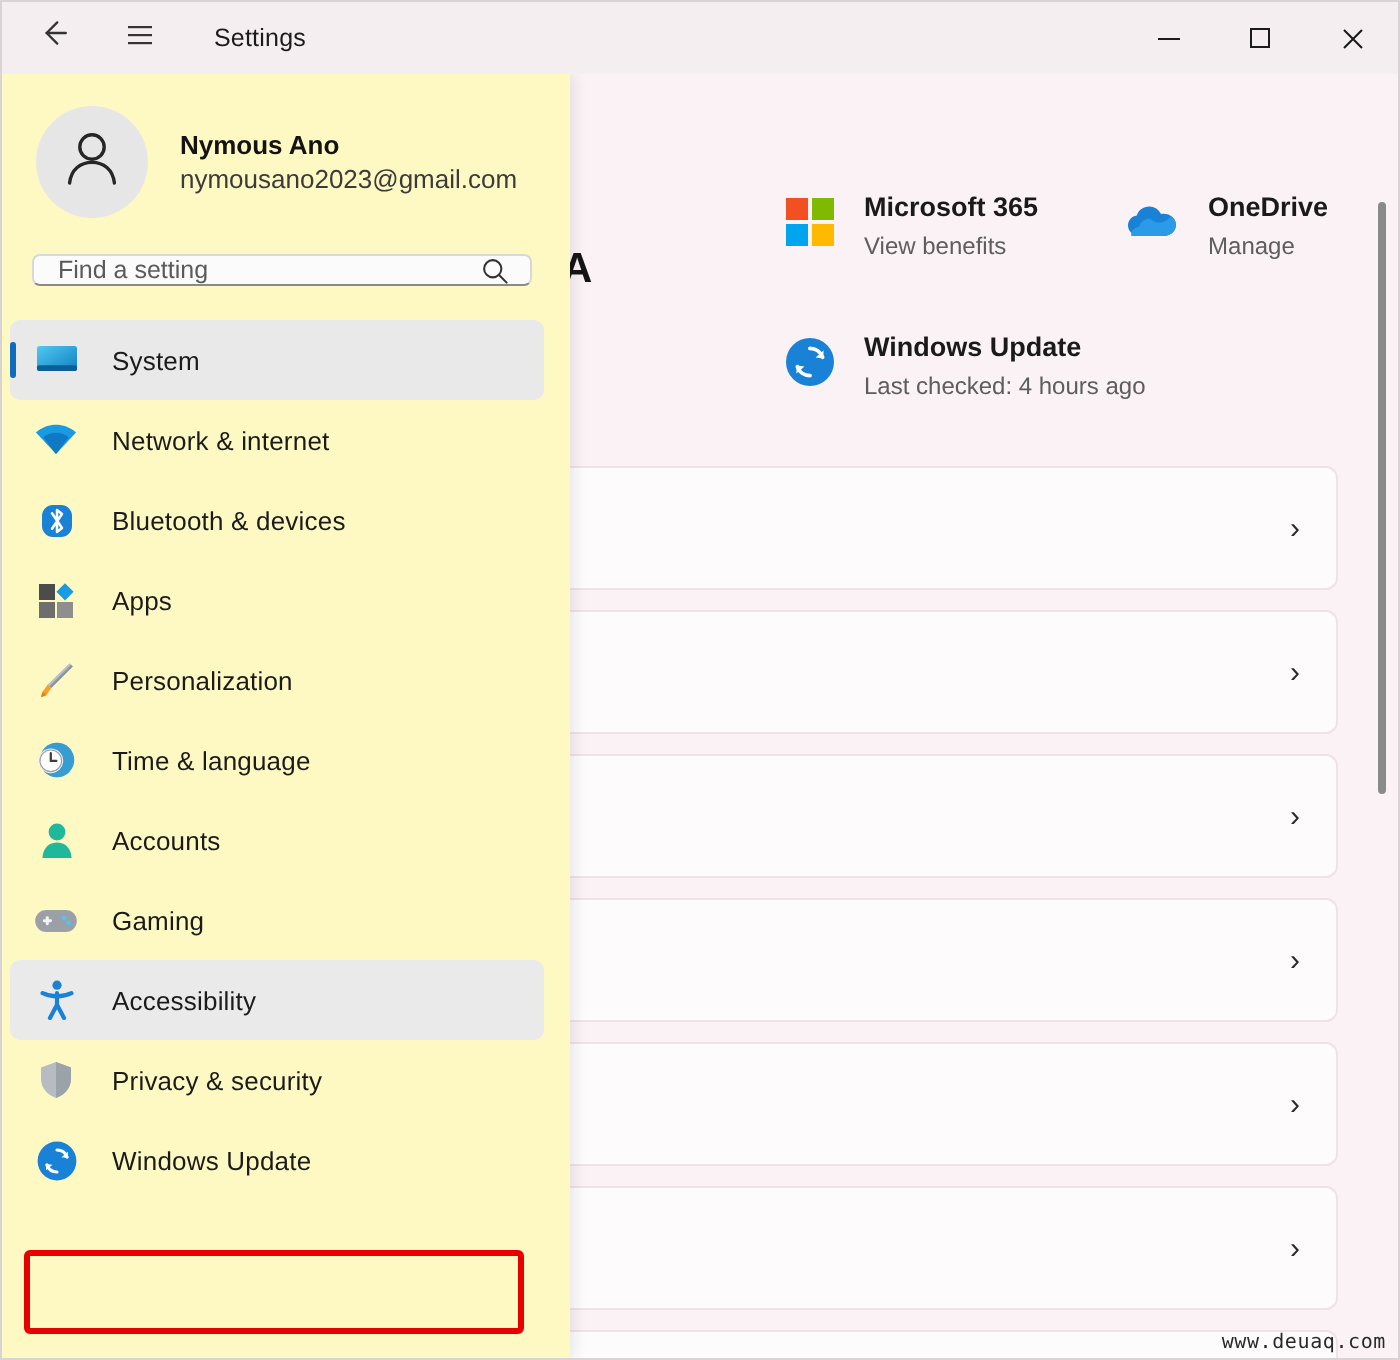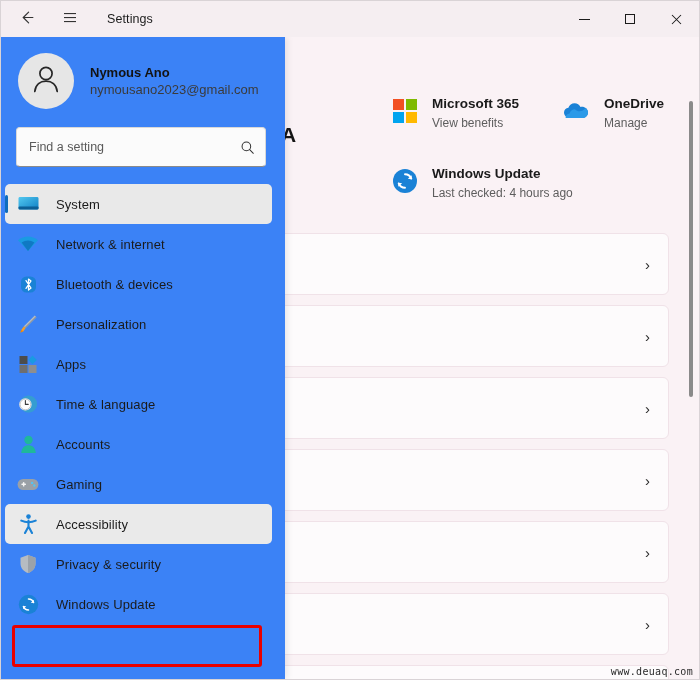--- a/index.html
+++ b/index.html
@@ -111,21 +111,21 @@
   }
   .scroll-thumb {
     position: absolute; left: 3px; width: 4px;
     top: 64px; height: 296px;
     background: #8a8a8a; border-radius: 2px;
   }
 
   
   .sidebar {
     position: absolute; left: 0; top: 0; bottom: 0; width: 284px;
-    background: #3b82f6;
+    background: #fef9c3;
     z-index: 30;
     box-shadow: 2px 0 7px rgba(0,0,0,0.09);
     padding-top: 0;
   }
 
   
   .account {
     display: flex; align-items: center; gap: 16px;
     padding: 16px 0 18px 17px;
   }
@@ -133,21 +133,21 @@
     width: 56px; height: 56px; flex: 0 0 56px;
     border-radius: 50%; background: #e6e6e6;
     display: flex; align-items: center; justify-content: center;
   }
   .acct-name { font-size: 13px; font-weight: bold; color: #131313; line-height: 17px; }
   .acct-mail { font-size: 13px; color: #3b3b3b; line-height: 16px; margin-top: 1px; }
 
   
   .search-wrap { padding: 0 19px 0 15px; }
   .search {
-    height: 40px; background: #fbfbfb;
+    height: 16px; background: #fbfbfb;
     border: 1px solid #d8d8d8;
     border-bottom: 1px solid #8a8a8a;
     border-radius: 4px;
     display: flex; align-items: center;
     padding: 0 10px 0 12px;
     cursor: text;
   }
   .search input {
     flex: 1; border: 0; outline: 0; background: transparent;
     font-family: inherit; font-size: 12.5px; color: #1b1b1b;
@@ -399,40 +399,40 @@
             <svg width="17" height="19" viewBox="0 0 17 19">
               <rect x="1" y="1.5" width="15" height="16" rx="5.5" fill="#1a82d6"></rect>
               <path d="M6 5.6 L11 13 L8.5 15 V4 L11 6 L6 13.4" stroke="#fff" stroke-width="1.25" fill="none" stroke-linejoin="round" stroke-linecap="round"></path>
             </svg>
           </div>
           <div class="nav-label">Bluetooth &amp; devices</div>
         </div>
 
         <div class="nav-item">
           <div class="nav-ico">
+            <svg width="19" height="19" viewBox="0 0 19 19">
+              <rect x="0.5" y="1" width="8" height="8" fill="#4c4c4c"></rect>
+              <rect x="0.5" y="10" width="8" height="8" fill="#6e6e6e"></rect>
+              <rect x="9.5" y="10" width="8" height="8" fill="#8e8e8e"></rect>
+              <path d="M13.5 0.6 L17.8 4.9 L13.5 9.2 L9.2 4.9 Z" fill="#1a9ae2"></path>
+            </svg>
+          </div>
+          <div class="nav-label">Apps</div>
+        </div>
+
+        <div class="nav-item">
+          <div class="nav-ico">
             <svg width="20" height="20" viewBox="0 0 20 20">
               <path d="M16.8 1.6 L18.4 3.2 L7.6 14 L5.9 12.3 Z" fill="#b9bec4"></path>
               <path d="M17.6 2.4 L18.4 3.2 L7.6 14 L6.75 13.15 Z" fill="#8d949c"></path>
               <path d="M5.9 12.3 L7.6 14 L5.2 17.6 L2.4 18.6 L3.4 15.8 Z" fill="#f4a02a"></path>
               <path d="M3.4 15.8 L2.4 18.6 L5.2 17.6 Z" fill="#e8830f"></path>
             </svg>
           </div>
           <div class="nav-label">Personalization</div>
-        </div>
-
-        <div class="nav-item">
-          <div class="nav-ico">
-            <svg width="19" height="19" viewBox="0 0 19 19">
-              <rect x="0.5" y="1" width="8" height="8" fill="#4c4c4c"></rect>
-              <rect x="0.5" y="10" width="8" height="8" fill="#6e6e6e"></rect>
-              <rect x="9.5" y="10" width="8" height="8" fill="#8e8e8e"></rect>
-              <path d="M13.5 0.6 L17.8 4.9 L13.5 9.2 L9.2 4.9 Z" fill="#1a9ae2"></path>
-            </svg>
-          </div>
-          <div class="nav-label">Apps</div>
         </div>
 
         <div class="nav-item">
           <div class="nav-ico">
             <svg width="20" height="20" viewBox="0 0 20 20">
               <circle cx="10.5" cy="10" r="8.6" fill="#3fa9dd"></circle>
               <path d="M10.5 1.4 A8.6 8.6 0 0 1 10.5 18.6 A8.6 8.6 0 0 1 10.5 1.4Z" fill="#2b8fc4" opacity=".45"></path>
               <circle cx="7.4" cy="10.4" r="6.2" fill="#f0f0f0"></circle>
               <circle cx="7.4" cy="10.4" r="5.4" fill="#fdfdfd" stroke="#9aa0a6" stroke-width="0.6"></circle>
               <path d="M7.4 6.6 V10.4 H10.2" stroke="#3b3b3b" stroke-width="1.1" fill="none" stroke-linecap="round"></path>

